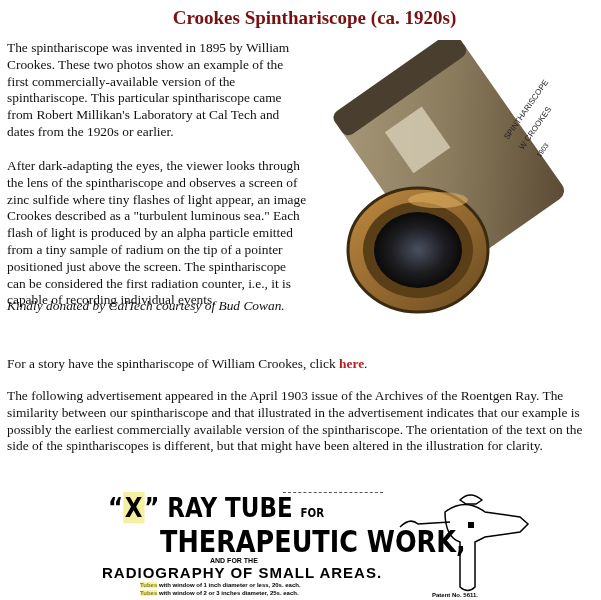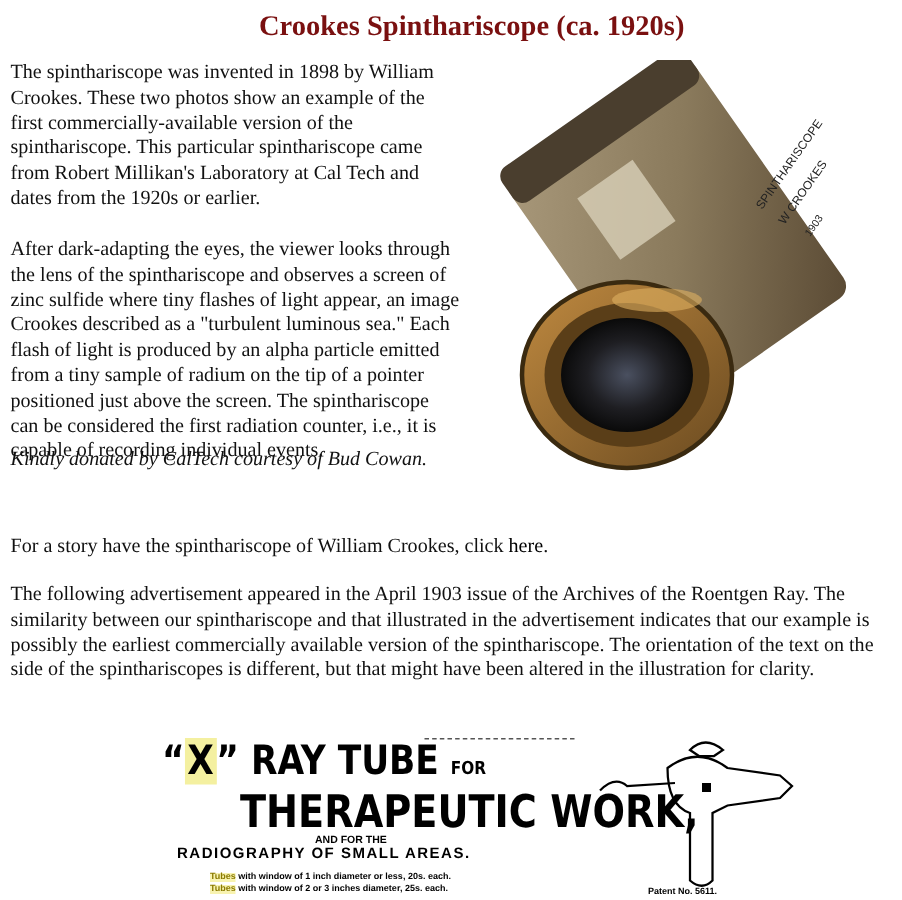--- a/index.html
+++ b/index.html
@@ -7,47 +7,47 @@
          font-family: "Liberation Serif", "DejaVu Serif", serif; color: #111; font-size: 13.4px; }
   .title { position: absolute; left: 0; top: 7px; width: 601px; text-align: center;
            font-size: 19px; font-weight: bold; color: #7a1010; padding-left: 14px; }
   .col { position: absolute; left: 7px; width: 300px; line-height: 16.8px; }
   .p1 { top: 40px; }
   .p2 { top: 158px; }
   .credit { top: 298px; font-style: italic; }
   .photo { position: absolute; left: 318px; top: 40px; width: 282px; height: 280px; }
   .full { position: absolute; left: 7px; width: 590px; line-height: 16.8px; }
   .story { top: 356px; }
-  .story a { color: #000000; font-weight: normal; text-decoration: none; }
+  .story a { color: #b91c1c; font-weight: bold; text-decoration: none; }
   .adtext { top: 388px; }
   .ad { position: absolute; left: 100px; top: 452px; width: 501px; height: 148px;
         font-family: "Liberation Sans", "DejaVu Sans", sans-serif; color: #000; }
   .ad .l1 { position: absolute; left: 20px; top: 4px; font-size: 24px; font-weight: 900; letter-spacing: 1px; white-space: nowrap; }
   .ad .l1 .addr { font-size: 14px; font-style: italic; font-weight: bold; letter-spacing: 0.5px; }
   .ad .rule { position: absolute; left: 183px; top: 40px; width: 100px; border-top: 1px dashed #555; }
   .ad .l2 { position: absolute; left: 8px; top: 40px; font-size: 27px; font-weight: bold; white-space: nowrap;
             transform: scaleX(0.85); transform-origin: left; font-family: "DejaVu Sans", sans-serif; }
   .ad .l2 .x { background: #f4f0a0; padding: 0 2px; }
   .ad .l2 .for { font-size: 12px; font-weight: bold; }
   .ad .l3 { position: absolute; left: 60px; top: 72px; font-size: 30px; font-weight: bold; white-space: nowrap;
             transform: scaleX(0.85); transform-origin: left; font-family: "DejaVu Sans", sans-serif; }
   .ad .l4 { position: absolute; left: 110px; top: 105px; font-size: 7px; font-weight: bold; }
-  .ad .l5 { position: absolute; left: 18px; top: 112px; font-size: 10px; font-weight: bold; letter-spacing: 1px; white-space: nowrap; }
+  .ad .l5 { position: absolute; left: 2px; top: 112px; font-size: 15px; font-weight: bold; letter-spacing: 1px; white-space: nowrap; }
   .ad .l6 { position: absolute; left: 40px; top: 130px; font-size: 6px; font-weight: bold; white-space: nowrap; }
   .ad .l7 { position: absolute; left: 40px; top: 138px; font-size: 6px; font-weight: bold; white-space: nowrap; }
   .ad .hl { color: #8a7a00; background: #f8f3b0; }
   .ad .patent { position: absolute; left: 332px; top: 140px; font-size: 6px; font-weight: bold; }
   .ad .tube { position: absolute; left: 290px; top: 30px; width: 150px; height: 110px; }
 </style>
 </head>
 <body>
 
 <div class="title">Crookes Spinthariscope (ca. 1920s)</div>
 
-<p class="col p1" style="margin:0">The spinthariscope was invented in 1898 by William Crookes. These two photos show an example of the first commercially-available version of the spinthariscope. This particular spinthariscope came from Robert Millikan's Laboratory at Cal Tech and dates from the 1920s or earlier.</p>
+<p class="col p1" style="margin:0">The spinthariscope was invented in 1895 by William Crookes. These two photos show an example of the first commercially-available version of the spinthariscope. This particular spinthariscope came from Robert Millikan's Laboratory at Cal Tech and dates from the 1920s or earlier.</p>
 <p class="col p2" style="margin:0">After dark-adapting the eyes, the viewer looks through the lens of the spinthariscope and observes a screen of zinc sulfide where tiny flashes of light appear, an image Crookes described as a "turbulent luminous sea."  Each flash of light is produced by an alpha particle emitted from a tiny sample of radium on the tip of a pointer positioned just above the screen. The spinthariscope can be considered the first radiation counter, i.e., it is capable of recording individual events.</p>
 <p class="col credit" style="margin:0">Kindly donated by CalTech courtesy of Bud Cowan.</p>
 
 <svg class="photo" viewBox="0 0 282 280">
   <defs>
     <linearGradient id="body" x1="0" y1="0" x2="1" y2="1">
       <stop offset="0" stop-color="#a8987a"></stop>
       <stop offset="0.5" stop-color="#8a7a5c"></stop>
       <stop offset="1" stop-color="#5a4a34"></stop>
     </linearGradient>

